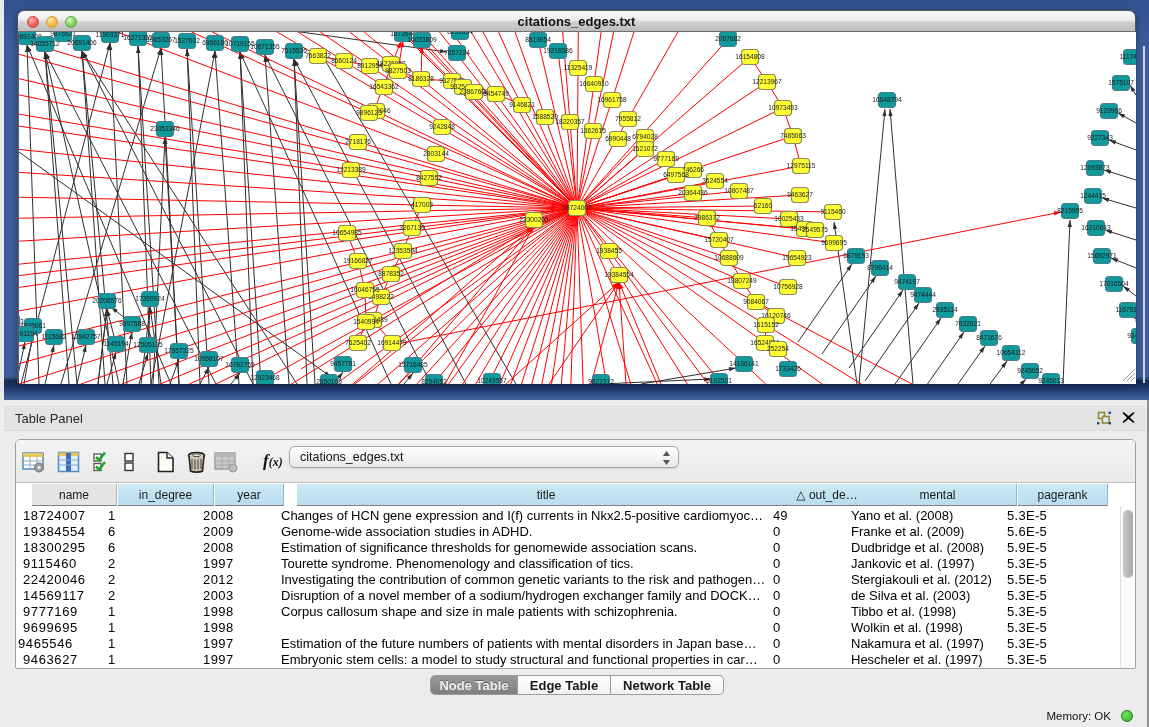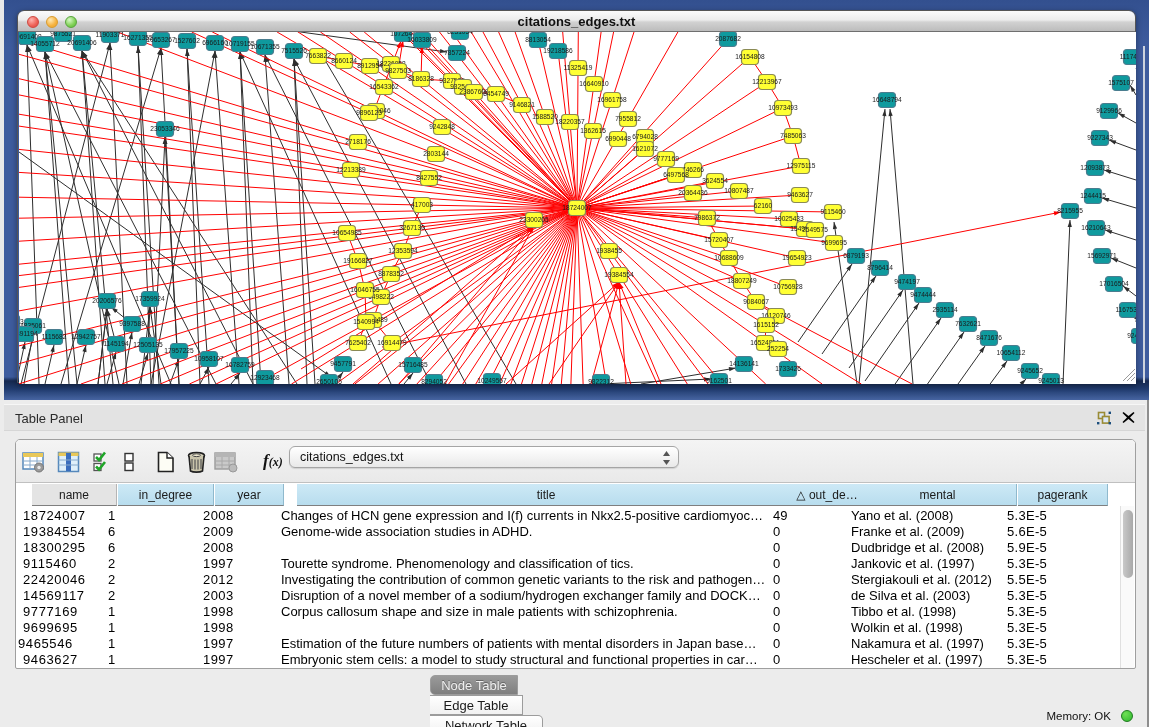--- a/index.html
+++ b/index.html
@@ -15,21 +15,21 @@
 #tpheader{position:absolute;left:4px;top:4px;width:1141px;height:27px;background:#e3e3e3;border-top:1px solid #f6f6f6;border-bottom:1px solid #d6d6d6;}
 #tpheader .t{position:absolute;left:11px;top:6px;font-size:13px;color:#2b2b2b;}
 #tbox{position:absolute;left:15px;top:39px;width:1121px;height:230px;background:#fff;border:1px solid #9f9f9f;border-radius:5px 5px 2px 2px;overflow:hidden;}
 #toolbar{position:absolute;left:0;top:0;width:100%;height:43px;background:linear-gradient(180deg,#f4f4f4,#e9e9e9);border-bottom:1px solid #c0c0c0;}
 #thead{position:absolute;left:16px;top:44px;width:1121px;height:26px;}
 #thead .hc{position:absolute;top:0;height:22px;background:linear-gradient(180deg,#cde9f6,#b8ddee);border-right:1px solid #8fb9cd;border-bottom:1px solid #7f7f7f;font-size:12px;color:#1b1b1b;text-align:center;line-height:22px;}
 .trow{position:absolute;left:0;width:1121px;height:16px;font-size:13px;color:#000;}
 .trow span{position:absolute;top:0;line-height:16px;white-space:nowrap;}
 #sbar{position:absolute;right:1px;top:66px;width:14px;height:162px;background:#fafafa;border-left:1px solid #e0e0e0;}
 #sthumb{position:absolute;left:1.5px;top:4px;width:10px;height:68px;border-radius:5px;background:linear-gradient(90deg,#c9c9c9,#a9a9a9);}
-#tabs{position:absolute;left:430px;top:275px;height:20px;display:flex;font-size:13px;font-weight:400;flex-direction:column;}
+#tabs{position:absolute;left:430px;top:275px;height:20px;display:flex;font-size:13px;font-weight:700;}
 #tabs .tab{height:20px;line-height:19px;text-align:center;background:linear-gradient(180deg,#ffffff,#f1f1f1);border:1px solid #9c9c9c;border-left:none;color:#1a1a1a;}
 #tabs .tab.first{border-left:1px solid #9c9c9c;border-radius:5px 0 0 5px;background:linear-gradient(180deg,#9a9a9a,#7f7f7f);color:#efefef;text-shadow:0 -1px 0 #666;}
 #tabs .tab.last{border-radius:0 5px 5px 0;}
 #memory{position:absolute;right:36px;top:310px;font-size:11.5px;color:#111;}
 #memdot{position:absolute;right:14px;top:310px;width:12px;height:12px;border-radius:50%;background:radial-gradient(circle at 35% 30%,#6fe055,#2eb82e);border:1px solid #1d7a1d;}
 .ticon{position:absolute;top:11px;}
 </style></head><body>
 <div id="app">
 <div id="topblue"></div>
 <div id="leftstrip"></div>
@@ -863,20 +863,21 @@
           <span style="left:187px;letter-spacing:.4px">2009</span>
           <span style="left:265px">Genome‑wide association studies in ADHD.</span>
           <span style="left:757px">0</span>
           <span style="left:835px">Franke et al. (2009)</span>
           <span style="left:991px;letter-spacing:.3px">5.6E‑5</span>
         </div>
         <div class="trow" style="top:100px">
 <span style="left:7px;letter-spacing:.6px">18300295</span>
           <span style="left:92px">6</span>
           <span style="left:187px;letter-spacing:.4px">2008</span>
+          <span style="left:265px">Estimation of significance thresholds for genomewide association scans.</span>
           <span style="left:757px">0</span>
           <span style="left:835px">Dudbridge et al. (2008)</span>
           <span style="left:991px;letter-spacing:.3px">5.9E‑5</span>
         </div>
         <div class="trow" style="top:116px">
 <span style="left:7px;letter-spacing:.6px">9115460</span>
           <span style="left:92px">2</span>
           <span style="left:187px;letter-spacing:.4px">1997</span>
           <span style="left:265px">Tourette syndrome. Phenomenology and classification of tics.</span>
           <span style="left:757px">0</span>

